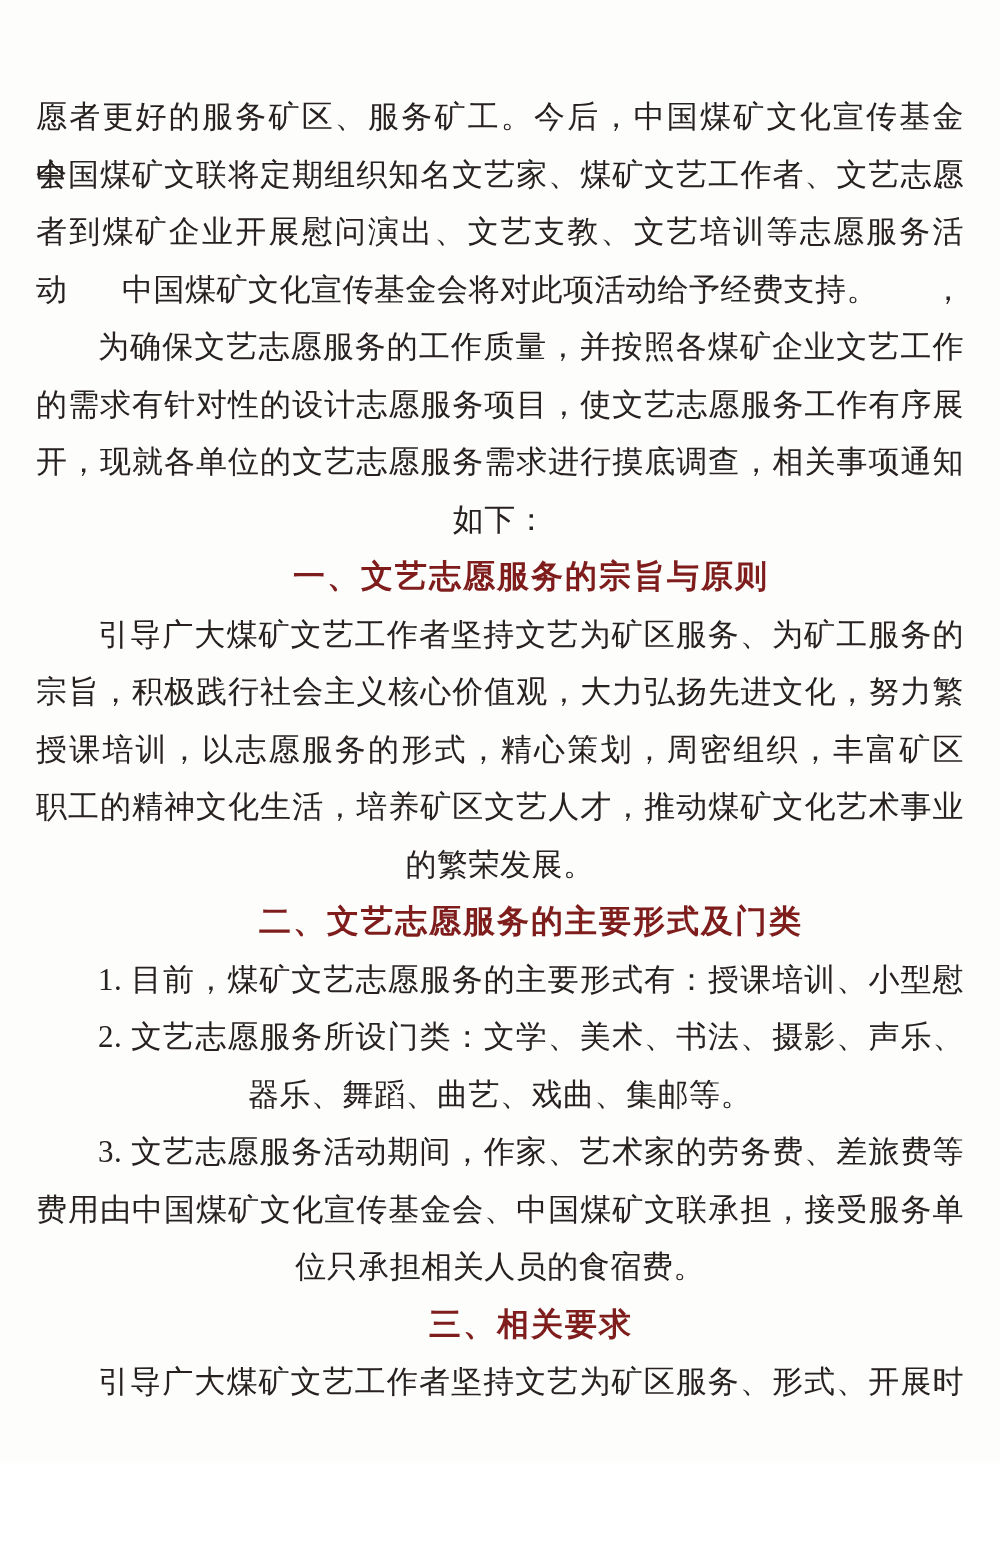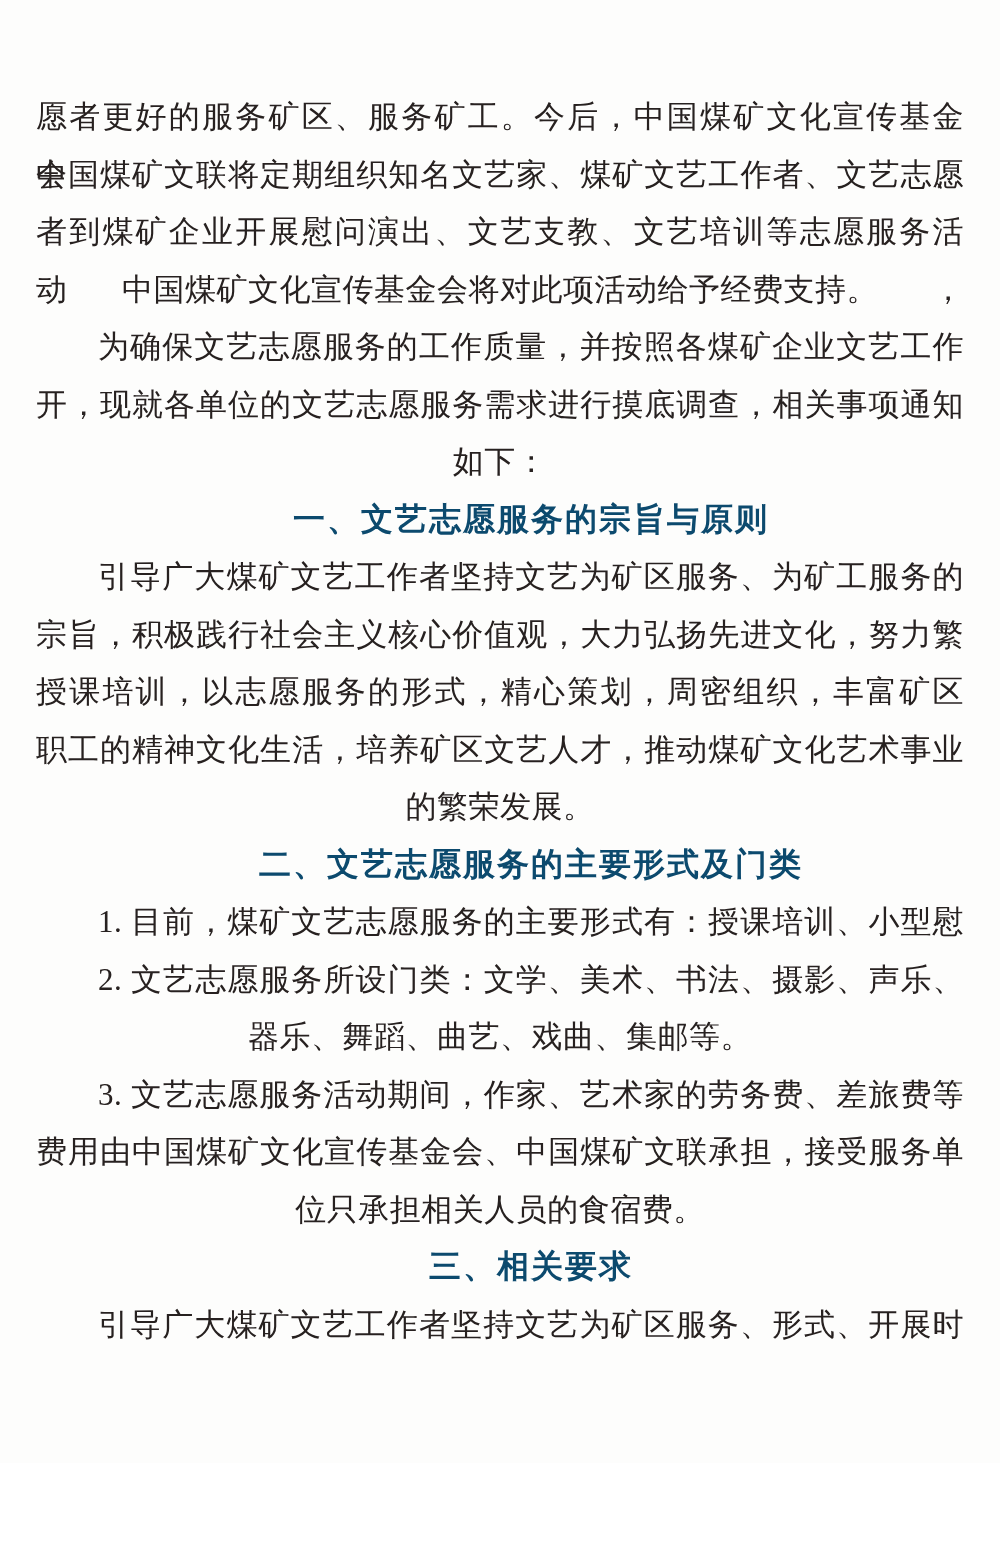--- a/index.html
+++ b/index.html
@@ -36,21 +36,21 @@
     text-align: justify;
     text-align-last: justify;
     text-justify: inter-character;
   }
   .indent {
     text-indent: 62px;
   }
   .heading {
     font-family: "Liberation Sans", "DejaVu Sans", sans-serif;
     font-weight: bold;
-    color: #0c4a6e;
+    color: #7f1d1d;
     letter-spacing: 2px;
     font-size: 32px;
   }
   .footer {
     position: absolute;
     top: 1482px;
     left: 0;
     width: 1000px;
     text-align: center;
     font-size: 30px;
@@ -64,20 +64,21 @@
 
 <div class="page">
   <div class="text-body">
 
     <div class="line fill">愿者更好的服务矿区、服务矿工。今后，中国煤矿文化宣传基金会、</div>
     <div class="line fill">中国煤矿文联将定期组织知名文艺家、煤矿文艺工作者、文艺志愿</div>
     <div class="line fill">者到煤矿企业开展慰问演出、文艺支教、文艺培训等志愿服务活动，</div>
     <div class="line">中国煤矿文化宣传基金会将对此项活动给予经费支持。</div>
 
     <div class="line fill indent">为确保文艺志愿服务的工作质量，并按照各煤矿企业文艺工作</div>
+    <div class="line fill">的需求有针对性的设计志愿服务项目，使文艺志愿服务工作有序展</div>
     <div class="line fill">开，现就各单位的文艺志愿服务需求进行摸底调查，相关事项通知</div>
     <div class="line">如下：</div>
 
     <div class="line heading indent">一、文艺志愿服务的宗旨与原则</div>
     <div class="line fill indent">引导广大煤矿文艺工作者坚持文艺为矿区服务、为矿工服务的</div>
     <div class="line fill">宗旨，积极践行社会主义核心价值观，大力弘扬先进文化，努力繁</div>
     <div class="line fill">授课培训，以志愿服务的形式，精心策划，周密组织，丰富矿区</div>
     <div class="line fill">职工的精神文化生活，培养矿区文艺人才，推动煤矿文化艺术事业</div>
     <div class="line">的繁荣发展。</div>
 

